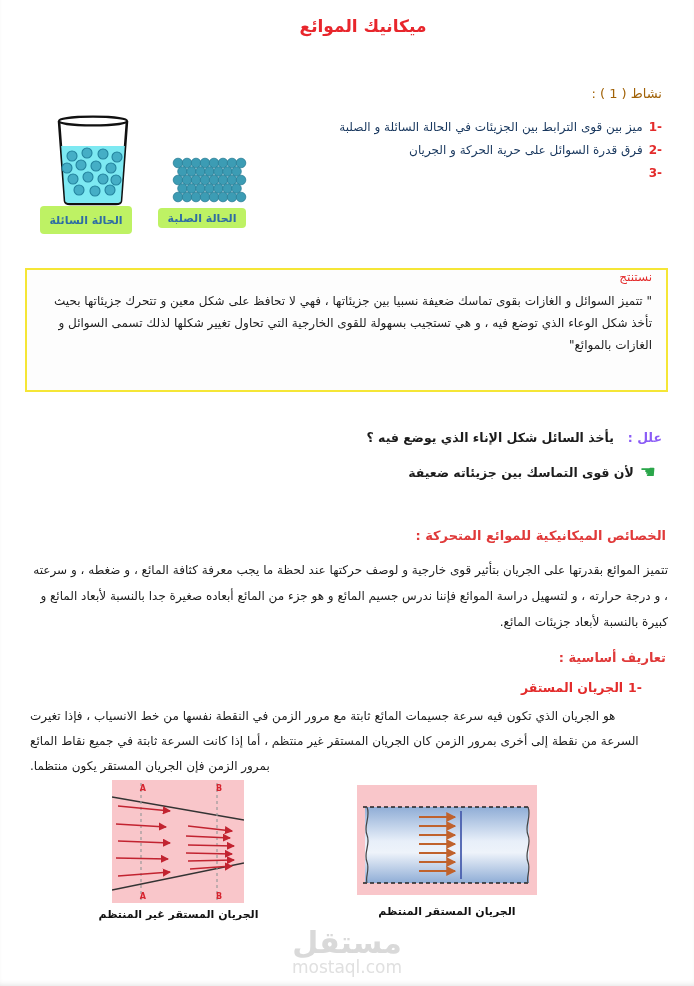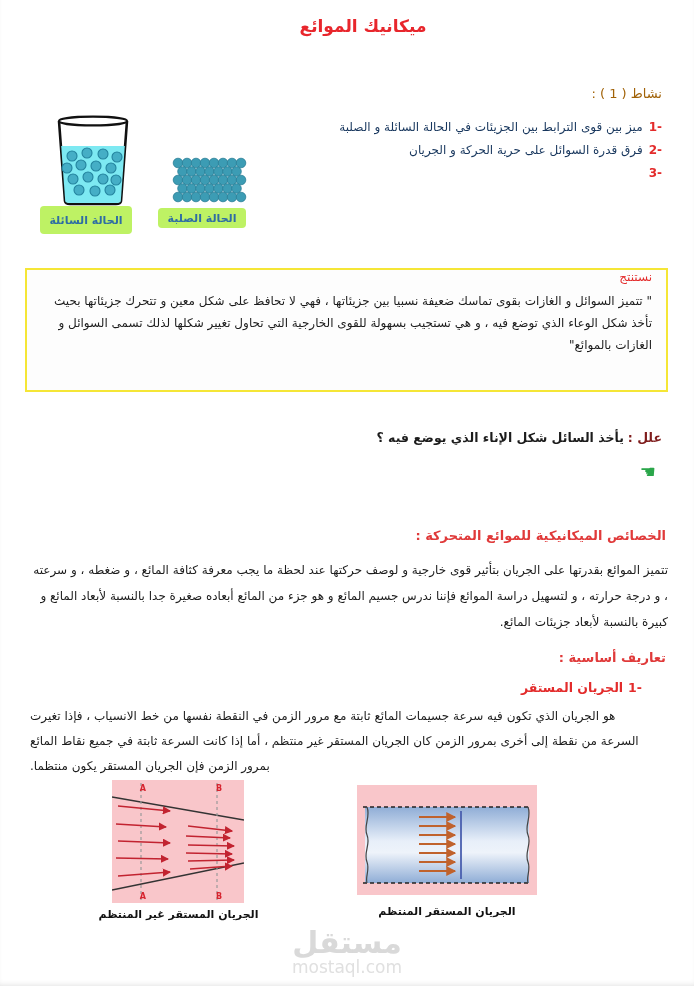--- a/index.html
+++ b/index.html
@@ -23,21 +23,21 @@
     color:#2e6da4;font-size:11px;font-weight:bold;text-align:left;
     display:flex;align-items:center;justify-content:center;
   }
   .conclusion-box{
     top:268px;left:25px;width:643px;height:124px;box-sizing:border-box;
     border:2px solid #f5e636;background:#fdfdfd;padding:0 14px;
   }
   .conclusion-heading{color:#e32b2b;font-size:12px;margin-bottom:6px;}
   .conclusion-text{font-size:12px;color:#1c1c1c;line-height:22px;text-align:right;}
   .reasoning-line{top:430px;right:32px;display:flex;align-items:baseline;font-size:12.5px;color:#1c1c1c;font-weight:bold;}
-  .reasoning-label{color:#7f1d1d;margin-left:4px;font-weight:bold;}
+  .reasoning-label{color:#8b5cf6;margin-left:14px;font-weight:bold;}
   .answer-line{top:463px;right:38px;display:flex;align-items:center;font-size:12.5px;color:#1c1c1c;font-weight:bold;}
   .hand-icon{color:#2aa64a;font-size:18px;margin-left:6px;line-height:1;}
   .section-heading{color:#e03a3a;font-size:13px;font-weight:bold;}
   .properties-heading{top:528px;right:28px;}
   .properties-paragraph{top:557px;right:26px;width:642px;font-size:12px;color:#1c1c1c;line-height:26px;text-align:right;margin-left:8px;}
   .definitions-heading{top:650px;right:28px;}
   .definition-title{top:680px;right:52px;display:flex;align-items:baseline;color:#e32b2b;font-size:12.5px;font-weight:bold;}
   .definition-title .num{margin-left:5px;}
   .definition-paragraph{top:704px;right:40px;width:624px;font-size:12px;color:#1c1c1c;line-height:25px;text-align:left;}
   .diagram-caption{position:absolute;font-size:11px;font-weight:bold;color:#111;text-align:center;}
@@ -144,20 +144,21 @@
     <div class="conclusion-text">" تتميز السوائل و الغازات بقوى تماسك ضعيفة نسبيا بين جزيئاتها ، فهي لا تحافظ على شكل معين و تتحرك جزيئاتها بحيث تأخذ شكل الوعاء الذي توضع فيه ، و هي تستجيب بسهولة للقوى الخارجية التي تحاول تغيير شكلها لذلك تسمى السوائل و الغازات بالموائع"</div>
   </div>
 
   <div class="abs reasoning-line">
     <span class="reasoning-label">علل :</span>
     <span>يأخذ السائل شكل الإناء الذي يوضع فيه ؟</span>
   </div>
 
   <div class="abs answer-line">
     <span class="hand-icon">☚</span>
+    <span>لأن قوى التماسك بين جزيئاته ضعيفة</span>
   </div>
 
   <div class="abs section-heading properties-heading">الخصائص الميكانيكية للموائع المتحركة :</div>
   <div class="abs properties-paragraph">تتميز الموائع بقدرتها على الجريان بتأثير قوى خارجية و لوصف حركتها عند لحظة ما يجب معرفة كثافة المائع ، و ضغطه ، و سرعته ، و درجة حرارته ، و لتسهيل دراسة الموائع فإننا ندرس جسيم المائع و هو جزء من المائع أبعاده صغيرة جدا بالنسبة لأبعاد المائع و كبيرة بالنسبة لأبعاد جزيئات المائع.</div>
 
   <div class="abs section-heading definitions-heading">تعاريف أساسية :</div>
   <div class="abs definition-title">
     <span class="num">1-</span>
     <span>الجريان المستقر</span>
   </div>

